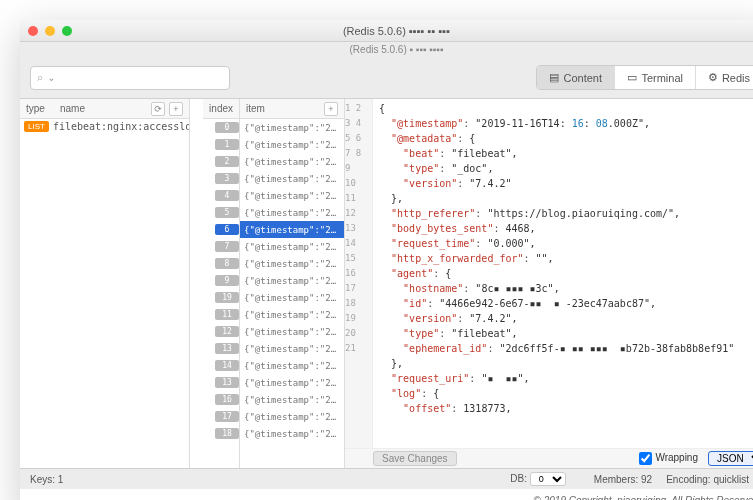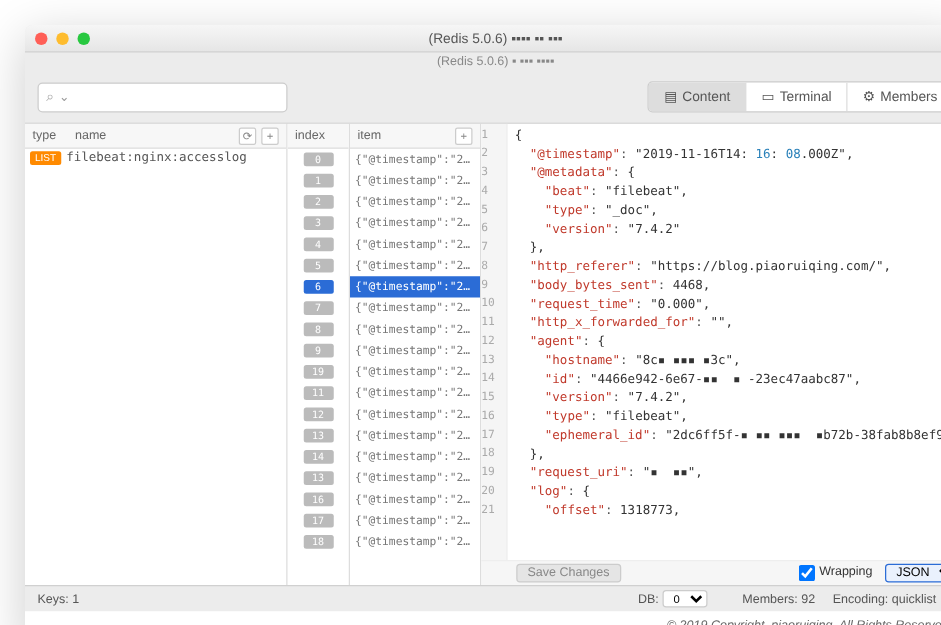--- a/index.html
+++ b/index.html
@@ -15,22 +15,22 @@
 .search { flex: 0 0 200px; display: flex; align-items: center; background: #fff; border: 1px solid #ccc; border-radius: 4px; height: 24px; padding: 0 6px; }
 .search input { border: none; outline: none; font-size: 11px; flex: 1; background: transparent; }
 .search .chev { color: #999; font-size: 10px; }
 .spacer { flex: 1; }
 .tabs { display: flex; border: 1px solid #ccc; border-radius: 4px; overflow: hidden; background: #fff; }
 .tabs .tab { padding: 5px 12px; font-size: 11px; color: #555; cursor: pointer; display: flex; align-items: center; gap: 4px; border-right: 1px solid #ddd; }
 .tabs .tab:last-child { border-right: none; }
 .tabs .tab.active { background: #ddd; }
 .body { display: flex; height: 370px; background: #fff; border-top: 1px solid #d0d0d0; }
 .col { border-right: 1px solid #ddd; display: flex; flex-direction: column; overflow: hidden; }
-.col.keys { width: 210px; }
-.col.index { width: 50px; }
+.col.keys { width: 170px; }
+.col.index { width: 50px; align-items: flex-end; }
 .col.item { width: 105px; }
 .col.json { flex: 1; border-right: none; position: relative; }
 .colhead { display: flex; align-items: center; font-size: 10px; color: #666; padding: 3px 6px; border-bottom: 1px solid #ddd; background: #f7f7f7; height: 20px; }
 .colhead .right { margin-left: auto; display: flex; gap: 4px; }
 .iconbtn { width: 14px; height: 14px; border: 1px solid #ccc; border-radius: 2px; display: inline-flex; align-items: center; justify-content: center; font-size: 9px; color: #888; cursor: pointer; background: #fff; }
 .keyrow { display: flex; padding: 2px 4px; font-size: 10px; }
 .badge { background: #ff8a00; color: #fff; padding: 1px 4px; border-radius: 2px; font-size: 8px; margin-right: 4px; }
 .keyname { font-family: Menlo, monospace; color: #555; font-size: 10px; }
 .listbody { flex: 1; overflow-y: auto; }
 .idxrow { height: 17px; display: flex; align-items: center; justify-content: center; }
@@ -78,21 +78,21 @@
       <div class="tab active">
         <span>▤</span>
         <span>Content</span>
       </div>
       <div class="tab">
         <span>▭</span>
         <span>Terminal</span>
       </div>
       <div class="tab">
         <span>⚙</span>
-        <span>Members</span>
+        <span>Redis</span>
       </div>
     </div>
   </div>
 
   <div class="body">
 
     <div class="col keys">
       <div class="colhead">
         <span style="width:34px">type</span>
         <span>name</span>

